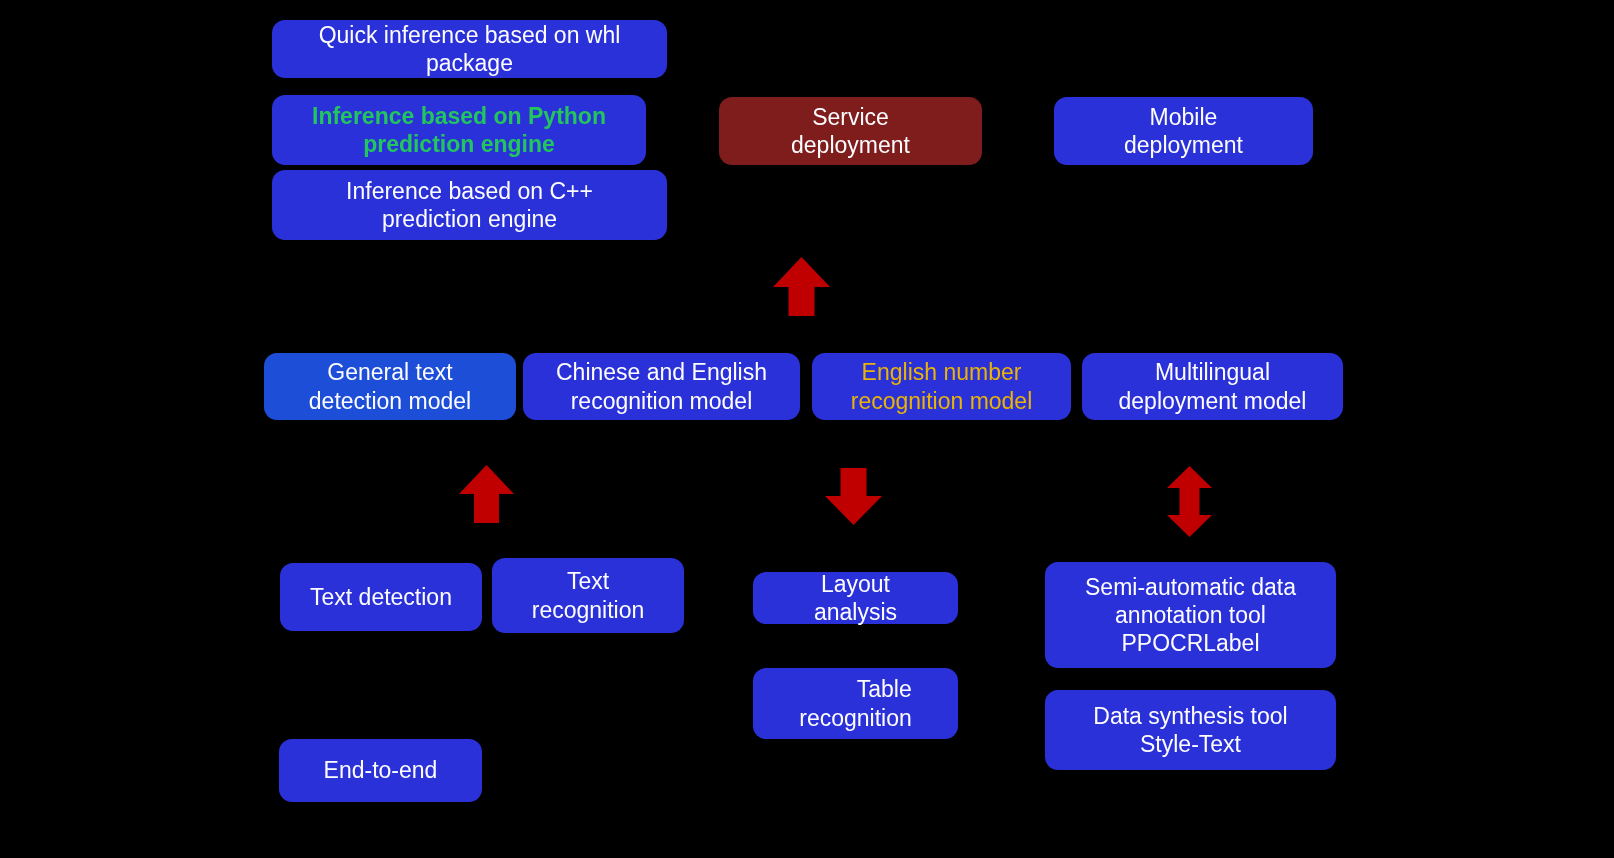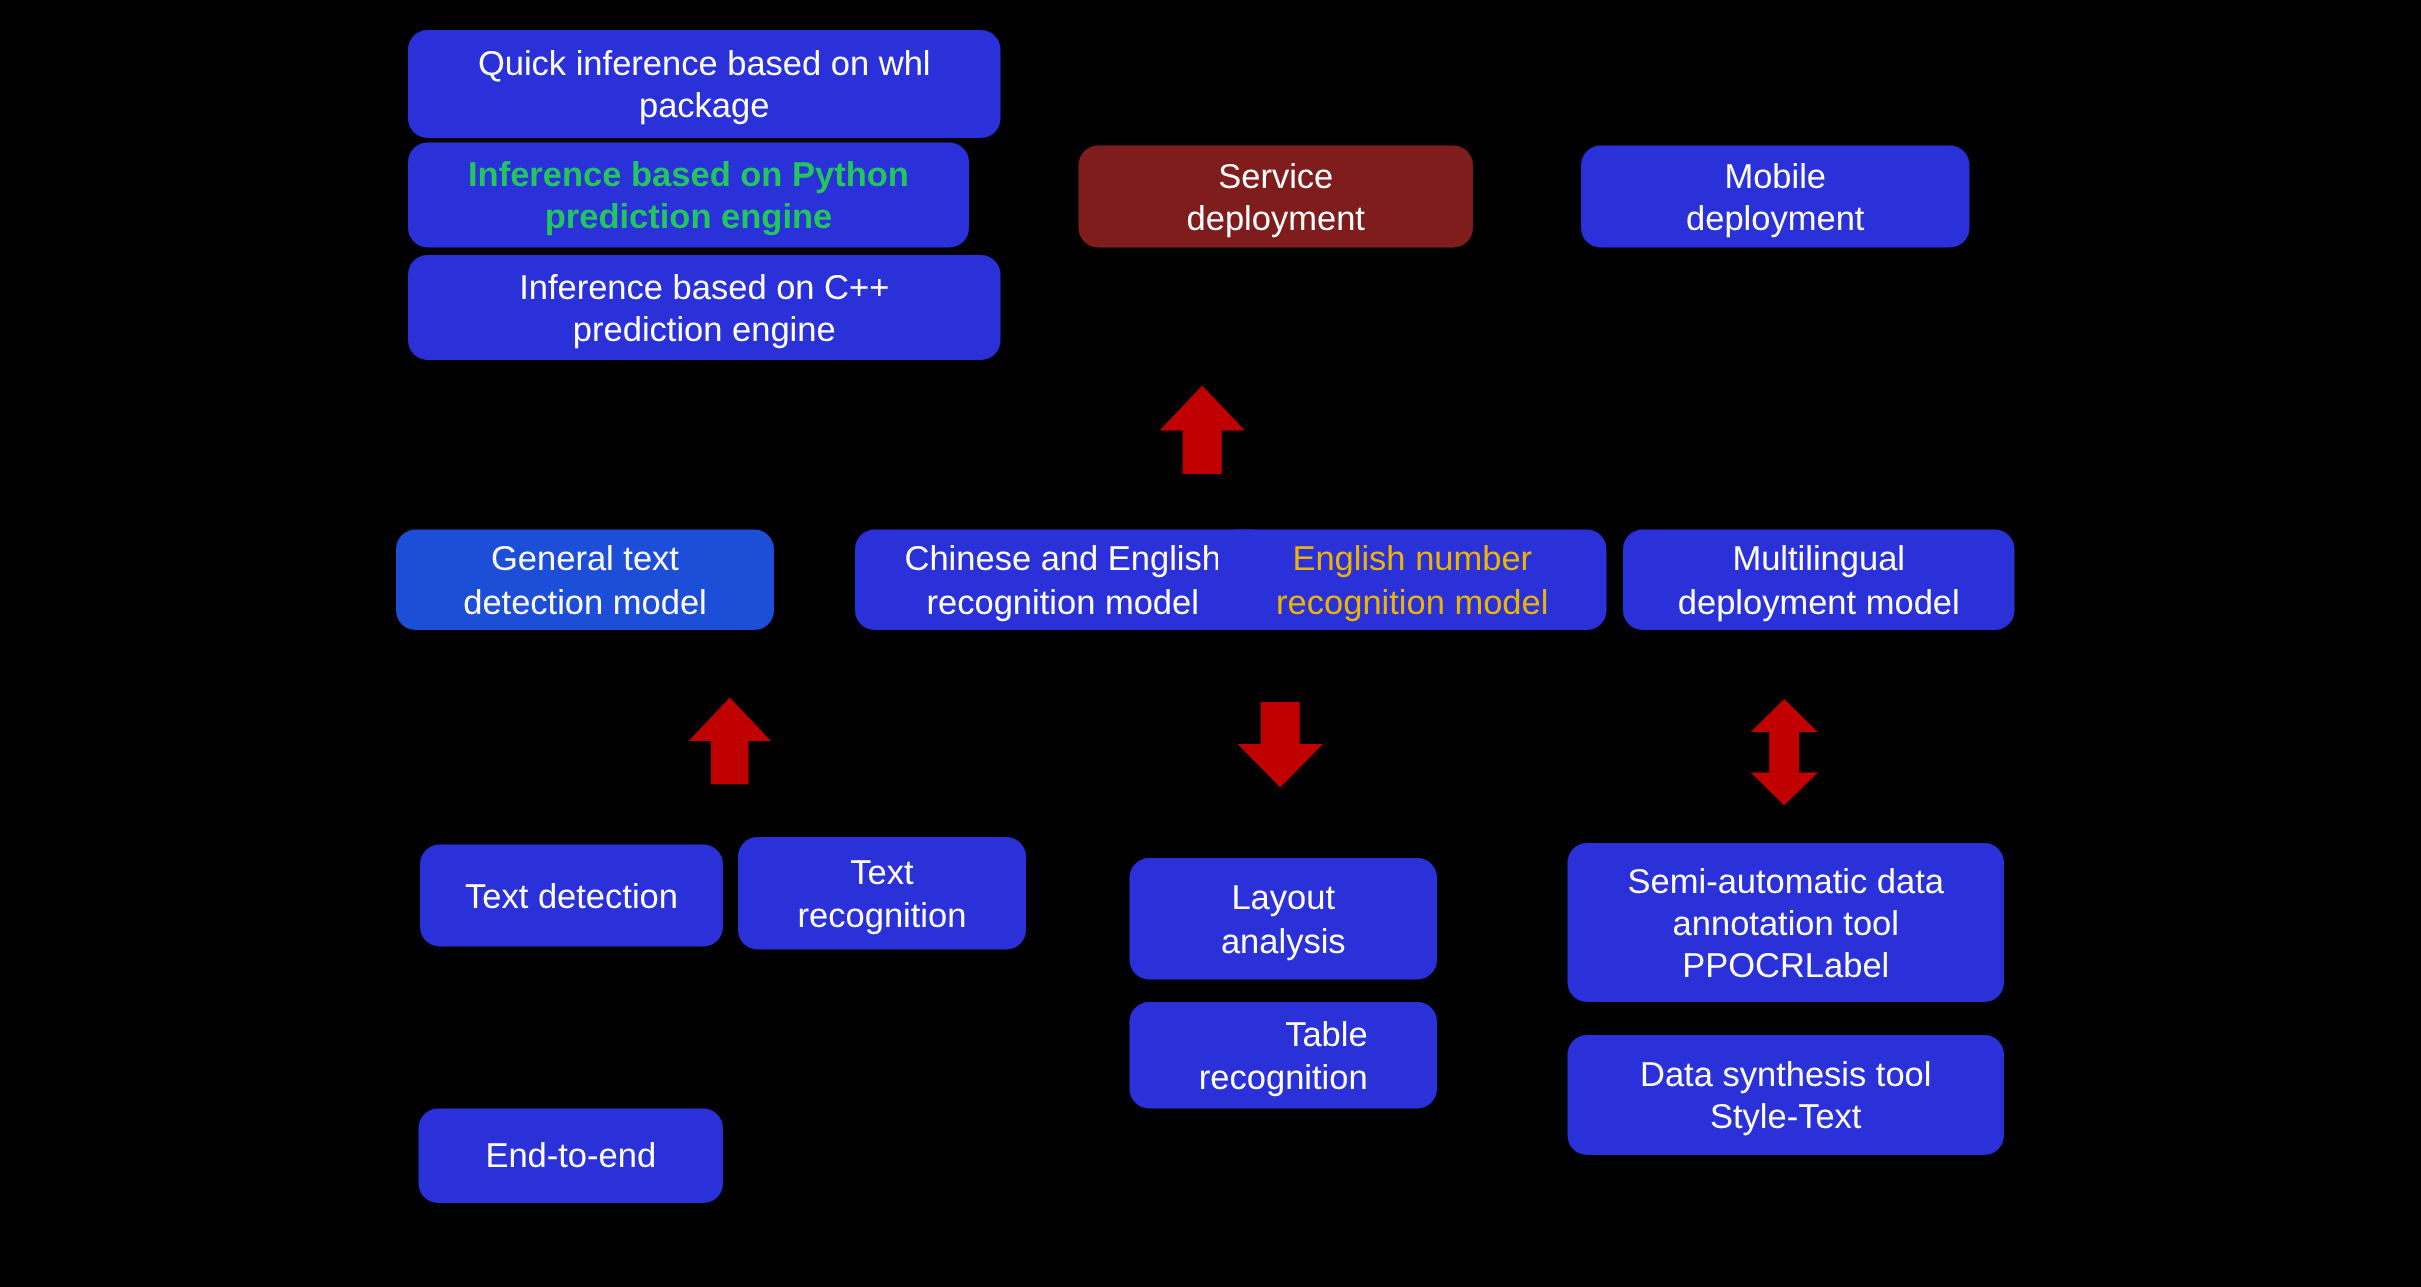--- a/index.html
+++ b/index.html
@@ -32,42 +32,42 @@
   }
   .arrow {
     position: absolute;
     display: block;
   }
 </style>
 </head>
 <body>
 
 <div class="canvas">
-    <div class="node" style="left: 272px; top: 20px; width: 395px; height: 72px; background: rgb(43, 49, 216); color: rgb(253, 253, 255);">Quick inference based on whl
+    <div class="node" style="left: 272px; top: 20px; width: 395px; height: 58px; background: rgb(43, 49, 216); color: rgb(253, 253, 255);">Quick inference based on whl
 package</div>
     <div class="node" style="left: 272px; top: 95px; width: 374px; height: 70px; background: rgb(43, 49, 216); color: #22c55e; font-weight: bold;">Inference based on Python
 prediction engine</div>
     <div class="node" style="left: 272px; top: 170px; width: 395px; height: 70px; background: rgb(43, 49, 216); color: rgb(253, 253, 255);">Inference based on C++
 prediction engine</div>
     <div class="node" style="left: 719px; top: 97px; width: 263px; height: 68px; background: #7f1d1d; color: rgb(253, 253, 255);">Service
 deployment</div>
     <div class="node" style="left: 1054px; top: 97px; width: 259px; height: 68px; background: rgb(43, 49, 216); color: rgb(253, 253, 255);">Mobile
 deployment</div>
     <div class="node" style="left: 264px; top: 353px; width: 252px; height: 67px; background: #1d4ed8; color: rgb(253, 253, 255);">General text
 detection model</div>
-    <div class="node" style="left: 523px; top: 353px; width: 277px; height: 67px; background: rgb(43, 49, 216); color: rgb(253, 253, 255); margin-left: 47px;">Chinese and English
+    <div class="node" style="left: 523px; top: 353px; width: 277px; height: 67px; background: rgb(43, 49, 216); color: rgb(253, 253, 255);">Chinese and English
 recognition model</div>
     <div class="node" style="left: 812px; top: 353px; width: 259px; height: 67px; background: rgb(43, 49, 216); color: #eab308;">English number
 recognition model</div>
     <div class="node" style="left: 1082px; top: 353px; width: 261px; height: 67px; background: rgb(43, 49, 216); color: rgb(253, 253, 255);">Multilingual
 deployment model</div>
     <div class="node" style="left: 280px; top: 563px; width: 202px; height: 68px; background: rgb(43, 49, 216); color: rgb(253, 253, 255);">Text detection</div>
     <div class="node" style="left: 492px; top: 558px; width: 192px; height: 75px; background: rgb(43, 49, 216); color: rgb(253, 253, 255);">Text
 recognition</div>
-    <div class="node" style="left: 753px; top: 572px; width: 205px; height: 81px; background: rgb(43, 49, 216); color: rgb(253, 253, 255);">Layout
+    <div class="node" style="left: 753px; top: 572px; width: 205px; height: 52px; background: rgb(43, 49, 216); color: rgb(253, 253, 255);">Layout
 analysis</div>
     <div class="node" style="left: 753px; top: 668px; width: 205px; height: 71px; background: rgb(43, 49, 216); color: rgb(253, 253, 255); text-align: right;">Table
 recognition</div>
     <div class="node" style="left: 1045px; top: 562px; width: 291px; height: 106px; background: rgb(43, 49, 216); color: rgb(253, 253, 255);">Semi-automatic data
 annotation tool
 PPOCRLabel</div>
     <div class="node" style="left: 1045px; top: 690px; width: 291px; height: 80px; background: rgb(43, 49, 216); color: rgb(253, 253, 255);">Data synthesis tool
 Style-Text</div>
     <div class="node" style="left: 279px; top: 739px; width: 203px; height: 63px; background: rgb(43, 49, 216); color: rgb(253, 253, 255);">End-to-end</div>
     <svg class="arrow" width="57" height="59" viewBox="0 0 57 59" style="left: 773px; top: 257px;">

